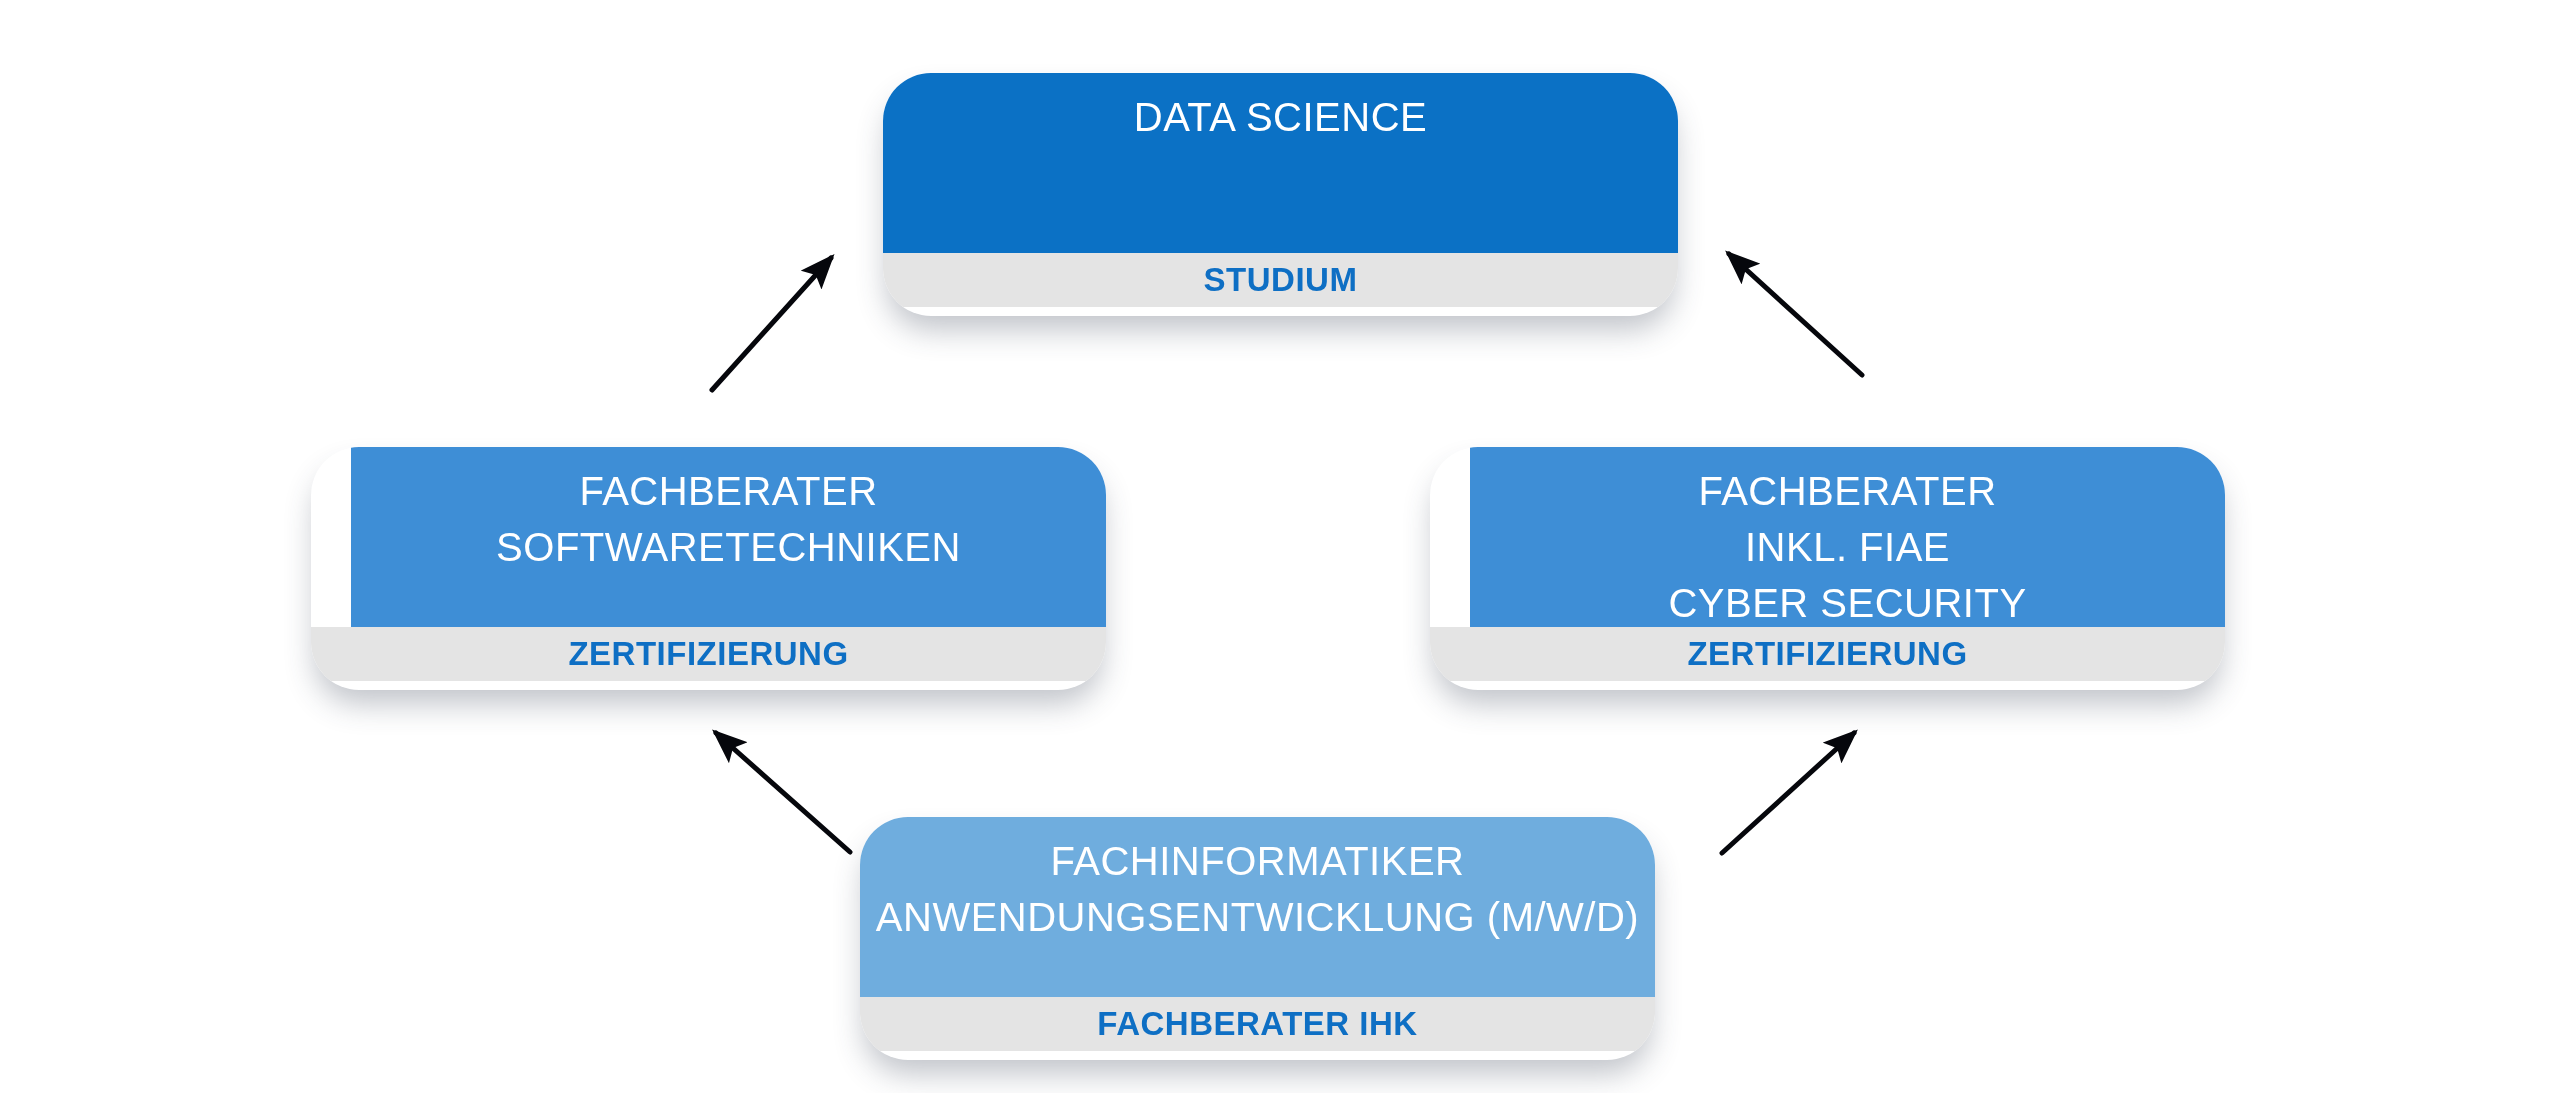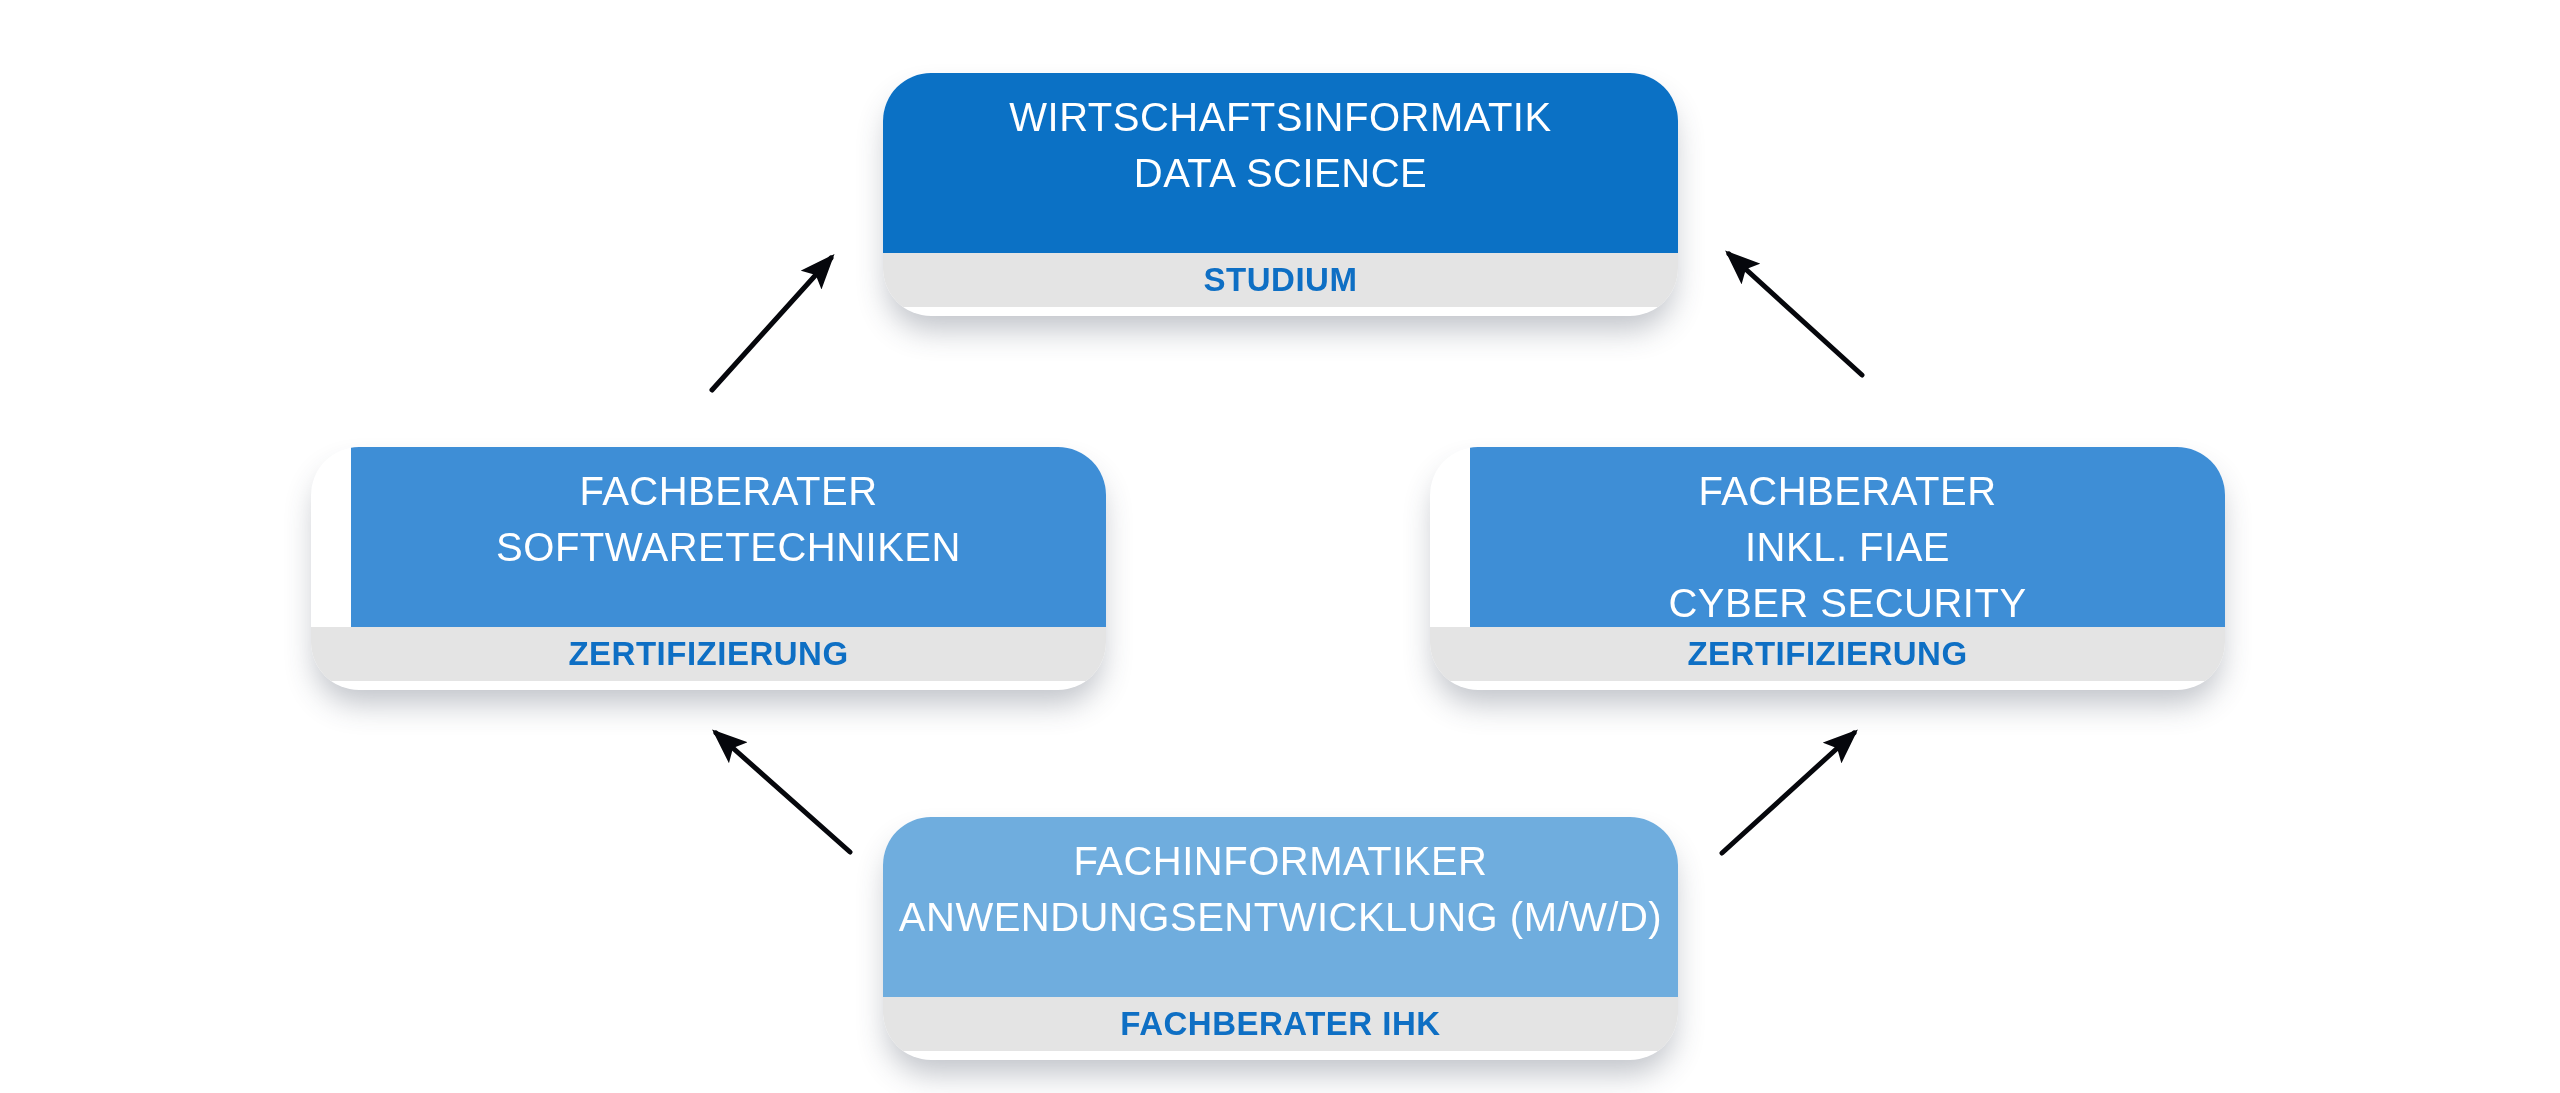--- a/index.html
+++ b/index.html
@@ -67,21 +67,21 @@
     letter-spacing: 0.5px;
     color: var(--footer_text, #0e6fc4);
     white-space: nowrap;
   }
   .node-studium { left: 883px; top: 73px; }
   .node-studium .node-body { background: var(--studium_fill, #0b71c5); }
   .node-zert-software { left: 311px; top: 447px; }
   .node-zert-cyber { left: 1430px; top: 447px; }
   .node-zert-software .node-body,
   .node-zert-cyber .node-body { background: var(--zertifizierung_fill, #3e8ed6); margin-left: 40px; }
-  .node-basisberuf { left: 883px; top: 817px; }
+  .node-basisberuf { left: 860px; top: 817px; }
   .node-basisberuf .node-body { background: var(--basisberuf_fill, #6fadde); }
 </style>
 </head>
 <body>
 
 <div class="canvas">
 
   <svg class="arrows" viewBox="0 0 2560 1093" xmlns="http://www.w3.org/2000/svg">
     <defs>
       <marker id="ah" viewBox="0 0 10 8" refX="8.5" refY="4" markerWidth="7" markerHeight="5.6" orient="auto" markerUnits="strokeWidth">
@@ -89,21 +89,20 @@
       </marker>
     </defs>
     <line class="arrow-line" x1="850" y1="852" x2="716" y2="733" marker-end="url(#ah)"></line>
     <line class="arrow-line" x1="1722" y1="853" x2="1854" y2="733" marker-end="url(#ah)"></line>
     <line class="arrow-line" x1="712" y1="390" x2="831" y2="258" marker-end="url(#ah)"></line>
     <line class="arrow-line" x1="1862" y1="375" x2="1729" y2="254" marker-end="url(#ah)"></line>
   </svg>
 
   <div class="node node-studium">
     <div class="node-body">
-      <div class="node-line">WIRTSCHAFTSINFORMATIK</div>
       <div class="node-line">DATA SCIENCE</div>
     </div>
     <div class="node-footer">STUDIUM</div>
   </div>
 
   <div class="node node-zert-software">
     <div class="node-body">
       <div class="node-line">FACHBERATER</div>
       <div class="node-line">SOFTWARETECHNIKEN</div>
     </div>

